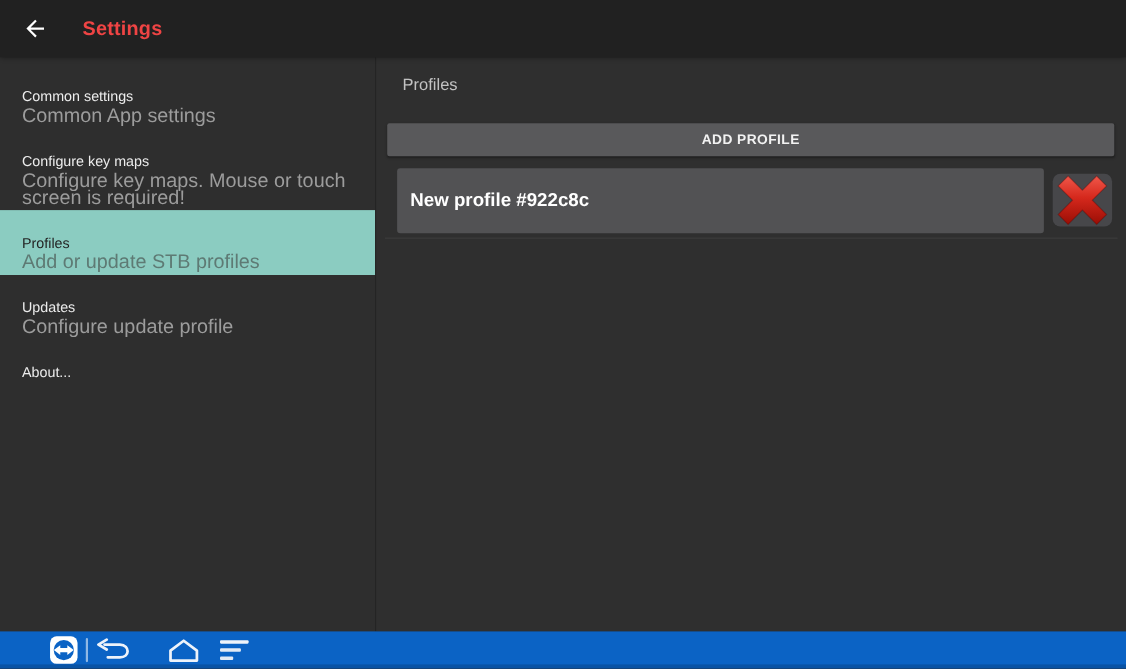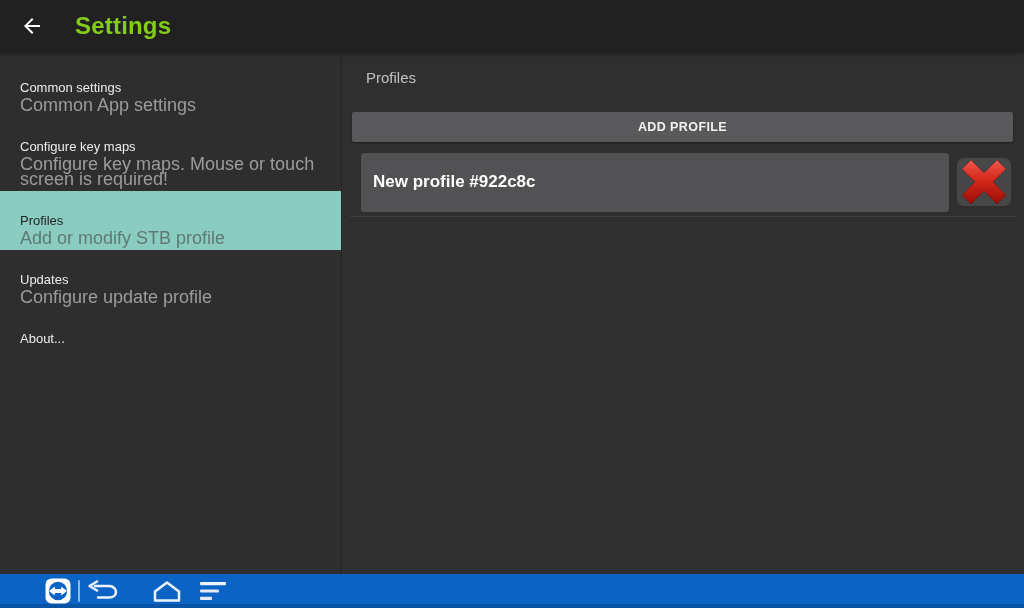--- a/index.html
+++ b/index.html
@@ -4,21 +4,21 @@
 <style>
   * { margin:0; padding:0; box-sizing:border-box; }
   html,body { width:1024px; height:608px; overflow:hidden; background:#2e2e2e;
               font-family:"Liberation Sans", sans-serif; position:relative; }
 
   
   .topbar { position:absolute; top:0; left:0; right:0; height:52px; background:#212121;
             display:flex; align-items:center; z-index:5; box-shadow:0 1px 5px rgba(0,0,0,.45); }
   .back-btn { margin-left:10px; width:44px; height:52px; display:flex; align-items:center;
               justify-content:center; cursor:pointer; }
-  .topbar-title { margin-left:21px; font-size:24px; font-weight:700; color:#84cc16; letter-spacing:.2px; }
+  .topbar-title { margin-left:21px; font-size:18px; font-weight:700; color:#ef4444; letter-spacing:.2px; }
 
   
   .content { position:absolute; top:52px; bottom:34px; left:0; right:0; }
   .sidebar { position:absolute; left:0; top:0; bottom:0; width:341px; padding-top:6px; }
   .vdivider { position:absolute; left:341px; top:0; bottom:0; width:1px; background:#242424; }
   .main { position:absolute; left:342px; right:0; top:0; bottom:0; background:#2f2f2f; }
 
   .side-item { padding:4px 16px 4px 20px; cursor:pointer; }
   .side-item .t { font-size:13px; line-height:19px; color:#ececec; margin-top:16px; }
   .side-item .s { font-size:18px; line-height:15px; color:#9c9c9c; margin-top:1px; }
@@ -73,21 +73,21 @@
       <div class="s">Common App settings</div>
     </div>
 
     <div class="side-item">
       <div class="t">Configure key maps</div>
       <div class="s">Configure key maps. Mouse or touch screen is required!</div>
     </div>
 
     <div class="side-item selected">
       <div class="t">Profiles</div>
-      <div class="s">Add or modify STB profile</div>
+      <div class="s">Add or update STB profiles</div>
     </div>
 
     <div class="side-item">
       <div class="t">Updates</div>
       <div class="s">Configure update profile</div>
     </div>
 
 
     <div class="side-item">
       <div class="t">About...</div>

